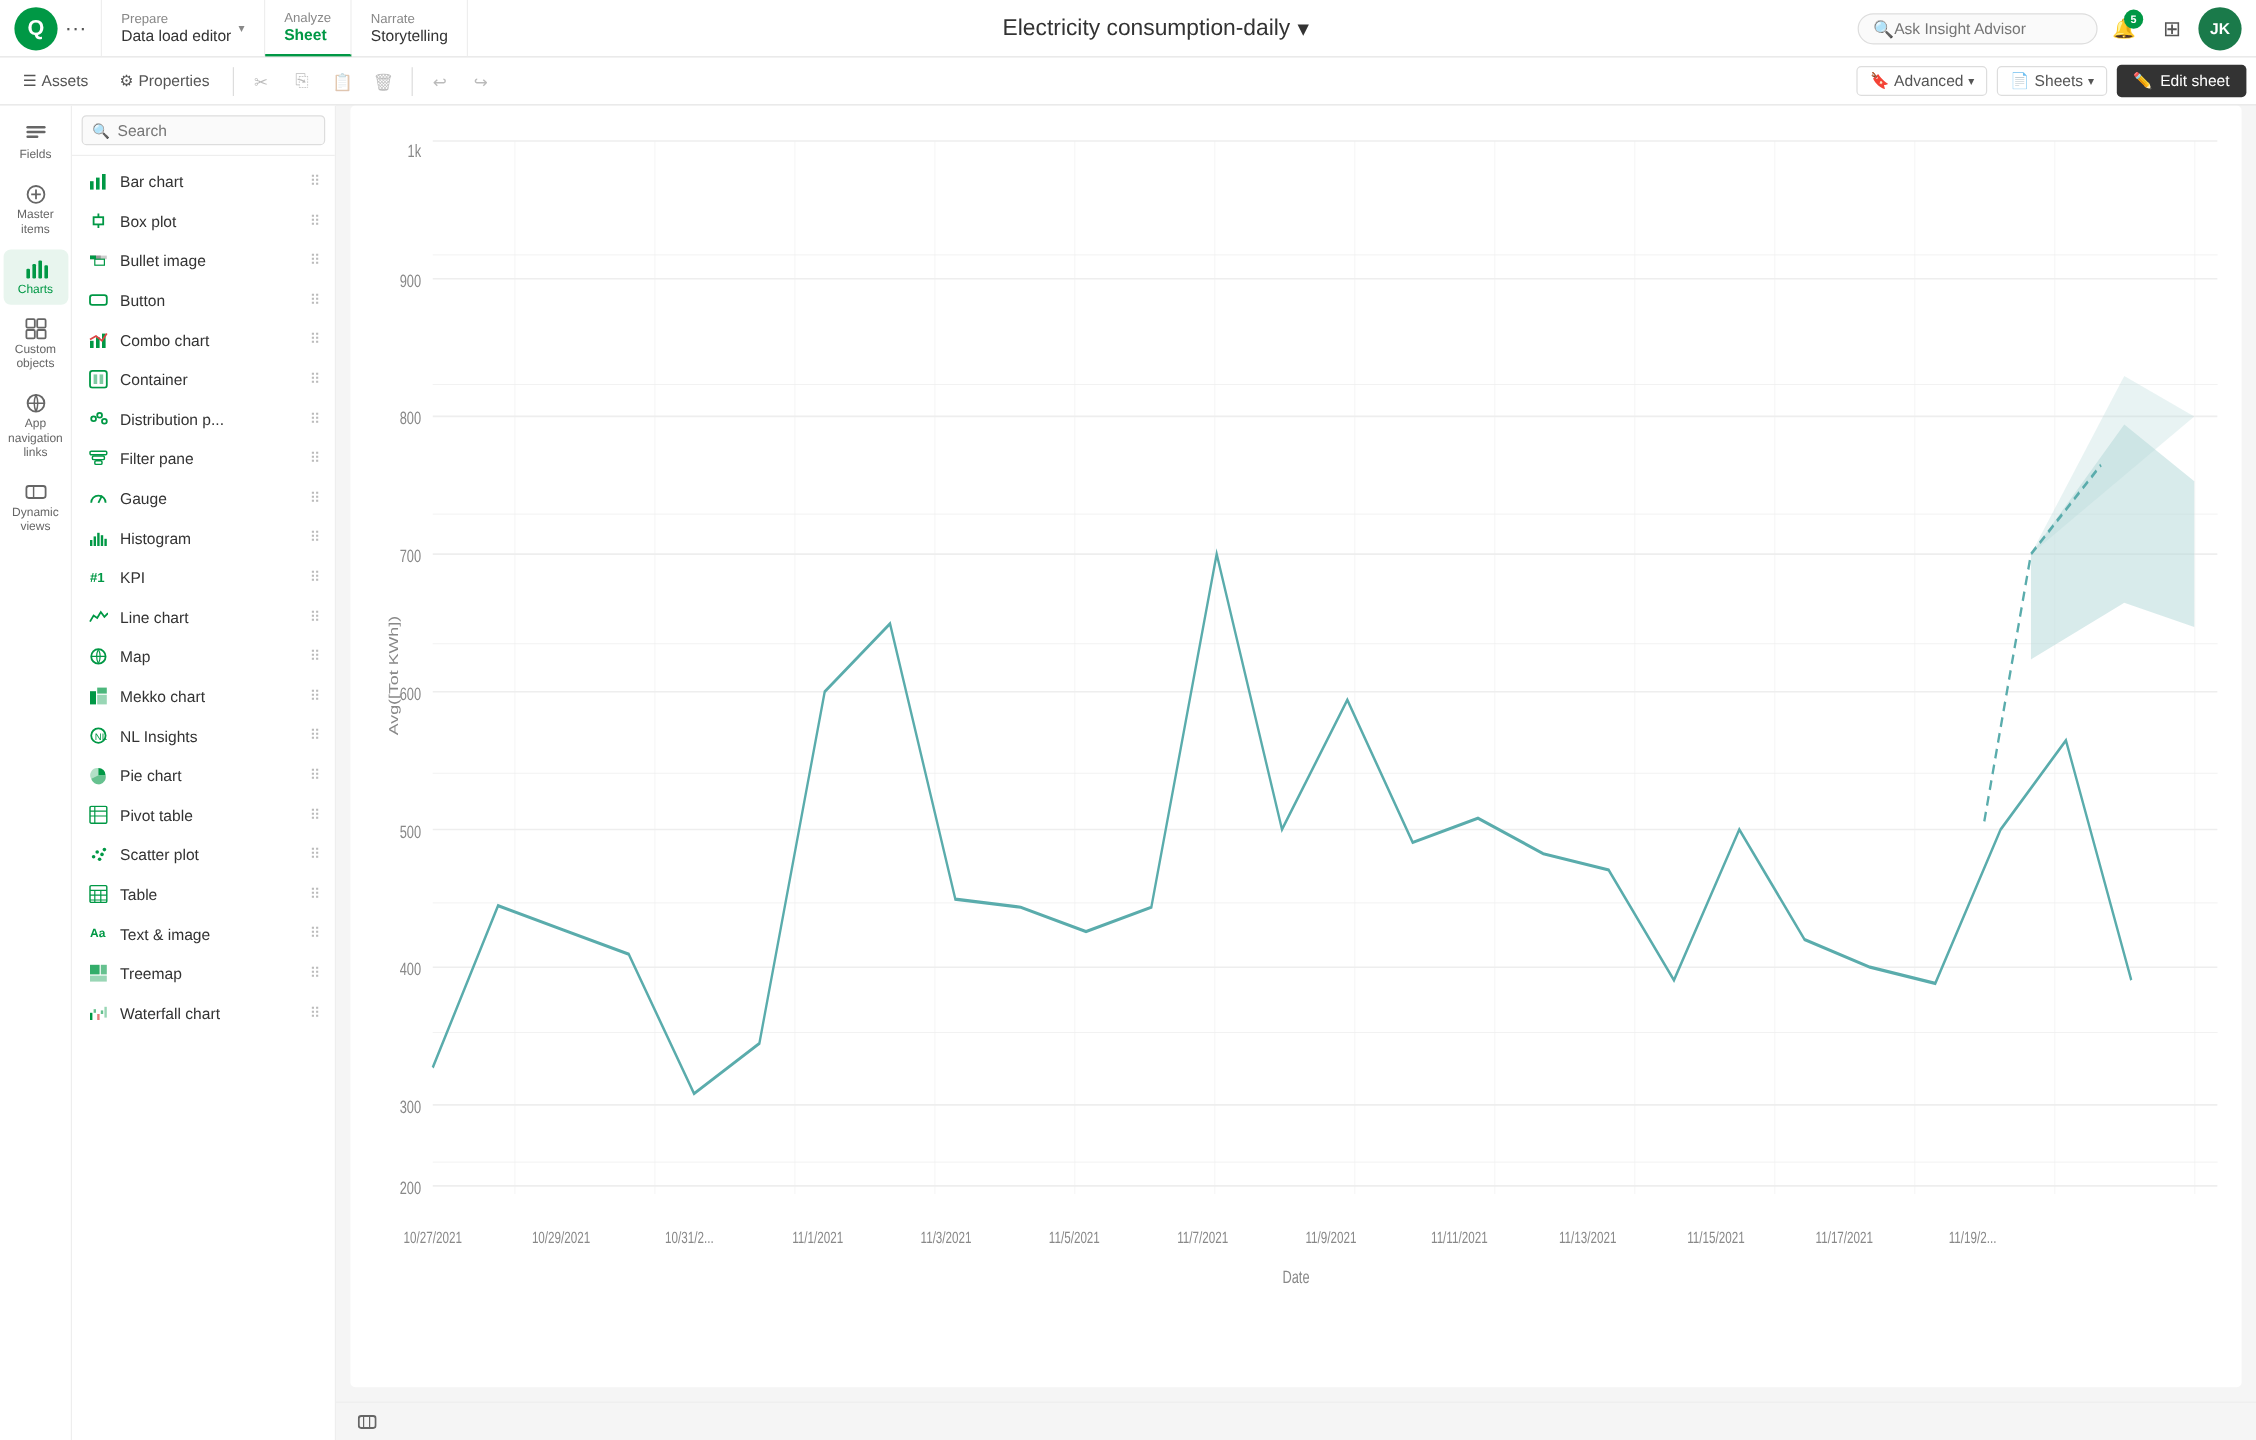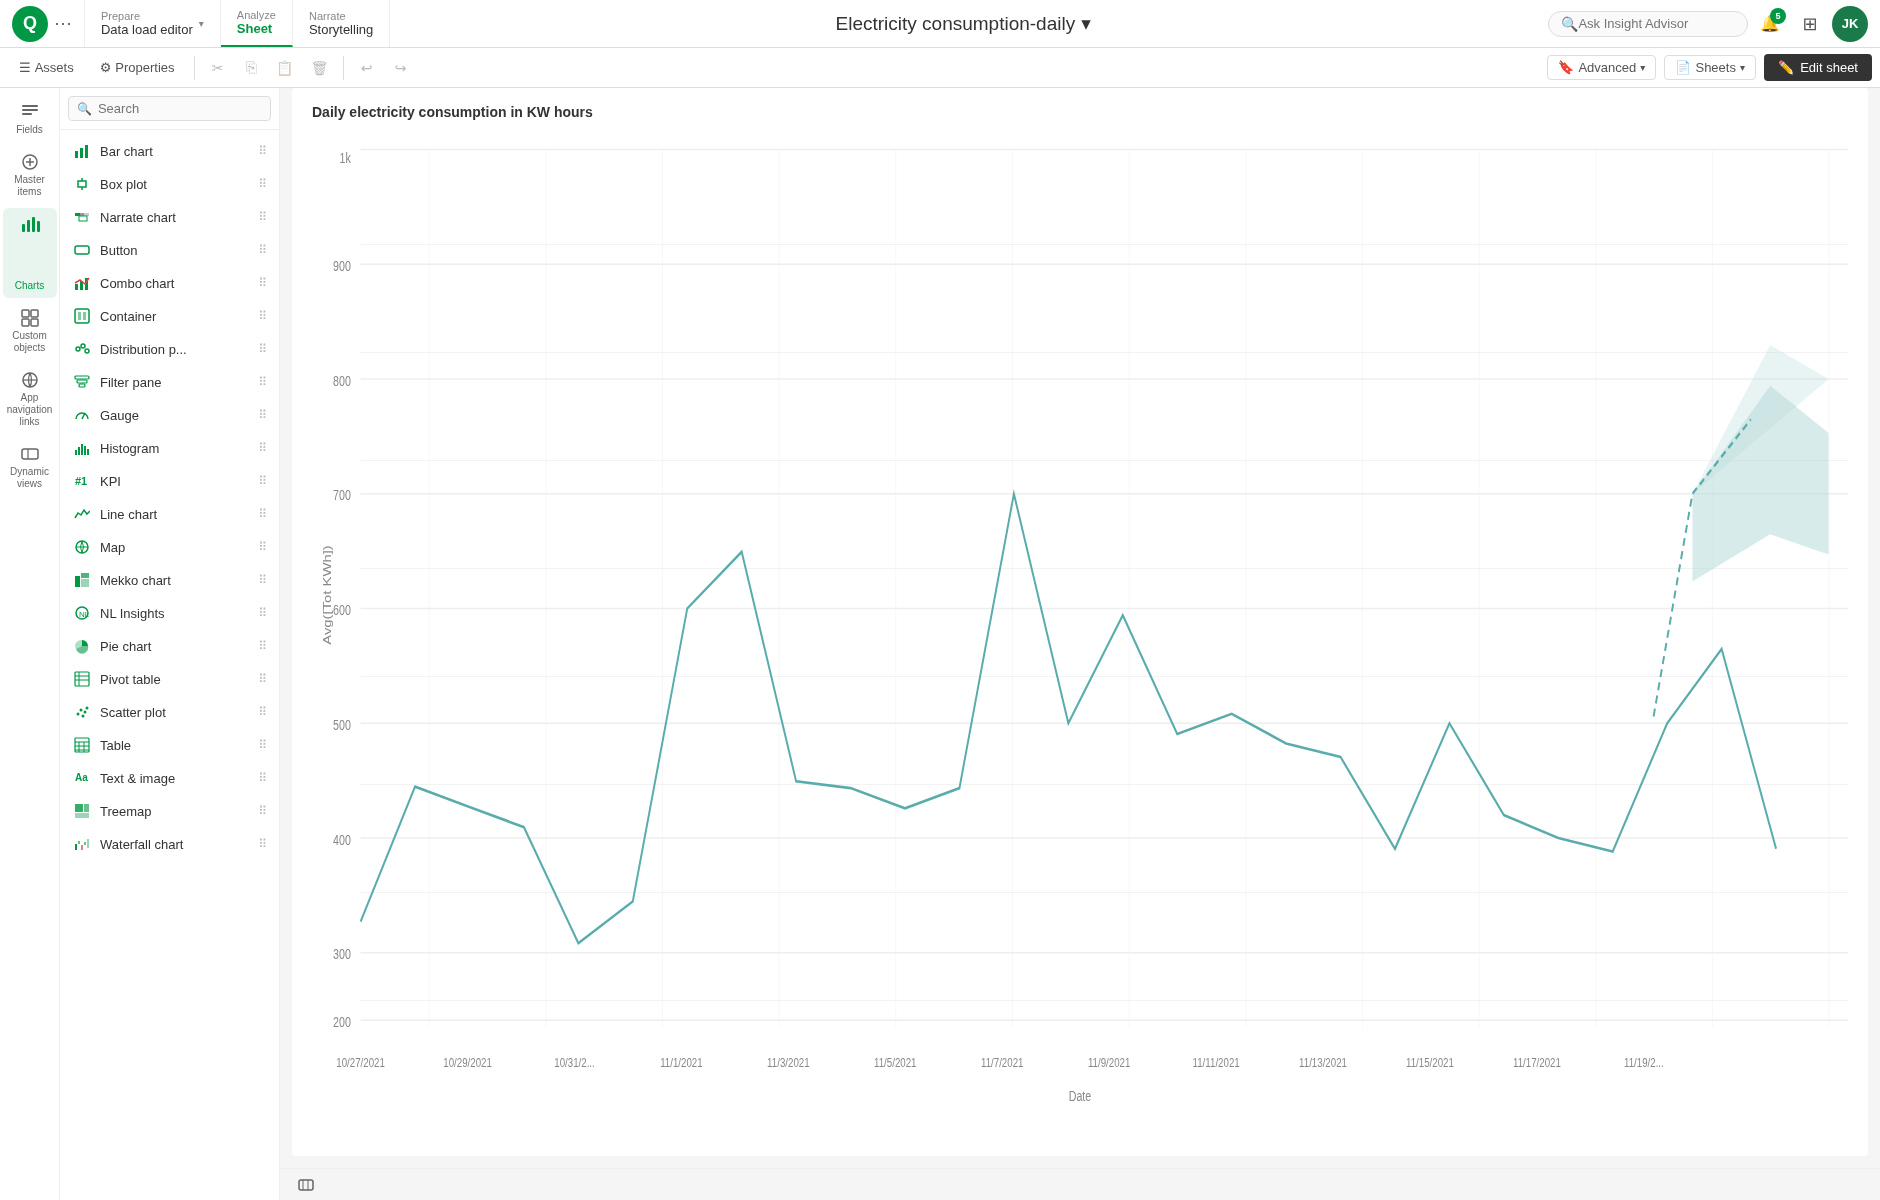--- a/index.html
+++ b/index.html
@@ -399,21 +399,21 @@
         </svg>
       <span class="sidebar-icon-label">Master items</span>
     </div>
     <div class="sidebar-icon-item active">
       <svg width="20" height="20" viewBox="0 0 20 20">
           <rect x="2" y="10" width="3" height="8" rx="1" fill="#009845"></rect>
           <rect x="7" y="6" width="3" height="12" rx="1" fill="#009845"></rect>
           <rect x="12" y="3" width="3" height="15" rx="1" fill="#009845"></rect>
           <rect x="17" y="7" width="3" height="11" rx="1" fill="#009845"></rect>
         </svg>
-      <span class="sidebar-icon-label" style="color:#009845;margin-top:44px;">Charts</span>
+      <span class="sidebar-icon-label" style="color:#009845;">Charts</span>
     </div>
     <div class="sidebar-icon-item">
       <svg width="20" height="20" viewBox="0 0 20 20">
           <rect x="2" y="2" width="7" height="7" rx="1" fill="none" stroke="#666" stroke-width="1.5"></rect>
           <rect x="11" y="2" width="7" height="7" rx="1" fill="none" stroke="#666" stroke-width="1.5"></rect>
           <rect x="2" y="11" width="7" height="7" rx="1" fill="none" stroke="#666" stroke-width="1.5"></rect>
           <rect x="11" y="11" width="7" height="7" rx="1" fill="none" stroke="#666" stroke-width="1.5"></rect>
         </svg>
       <span class="sidebar-icon-label">Custom objects</span>
     </div>
@@ -470,21 +470,21 @@
 
       <div class="chart-item">
         <div class="chart-item-icon">
           <svg width="16" height="16" viewBox="0 0 16 16">
               <rect x="1" y="4" width="14" height="3" fill="#ccc"></rect>
               <rect x="1" y="4" width="9" height="3" fill="#999"></rect>
               <rect x="1" y="4" width="5" height="3" fill="#009845"></rect>
               <rect x="5" y="7" width="8" height="5" fill="none" stroke="#009845" stroke-width="1"></rect>
             </svg>
         </div>
-        <span>Narrate chart</span>
+        <span>Bullet image</span>
         <span class="chart-item-drag">⠿</span>
       </div>
 
       <div class="chart-item">
         <div class="chart-item-icon">
           <svg width="16" height="16" viewBox="0 0 16 16">
               <rect x="1" y="4" width="14" height="8" rx="2" fill="none" stroke="#009845" stroke-width="1.5"></rect>
             </svg>
         </div>
         <span>Button</span>
@@ -710,21 +710,20 @@
         <span>Waterfall chart</span>
         <span class="chart-item-drag">⠿</span>
       </div>
 
     </div>
   </div>
 
   <div class="main-content">
 
     <div class="chart-container">
-      <div class="chart-title">Daily electricity consumption in KW hours</div>
       <div class="chart-area">
         <svg class="chart-svg" viewBox="0 0 1580 720" preserveAspectRatio="none">
 
           <defs>
             <pattern id="grid" width="120" height="80" patternUnits="userSpaceOnUse">
               <line x1="0" y1="0" x2="0" y2="80" stroke="#eee" stroke-width="1"></line>
               <line x1="0" y1="0" x2="120" y2="0" stroke="#eee" stroke-width="1"></line>
             </pattern>
           </defs>
           <rect width="1580" height="650" fill="url(#grid)" x="50" y="10"></rect>

